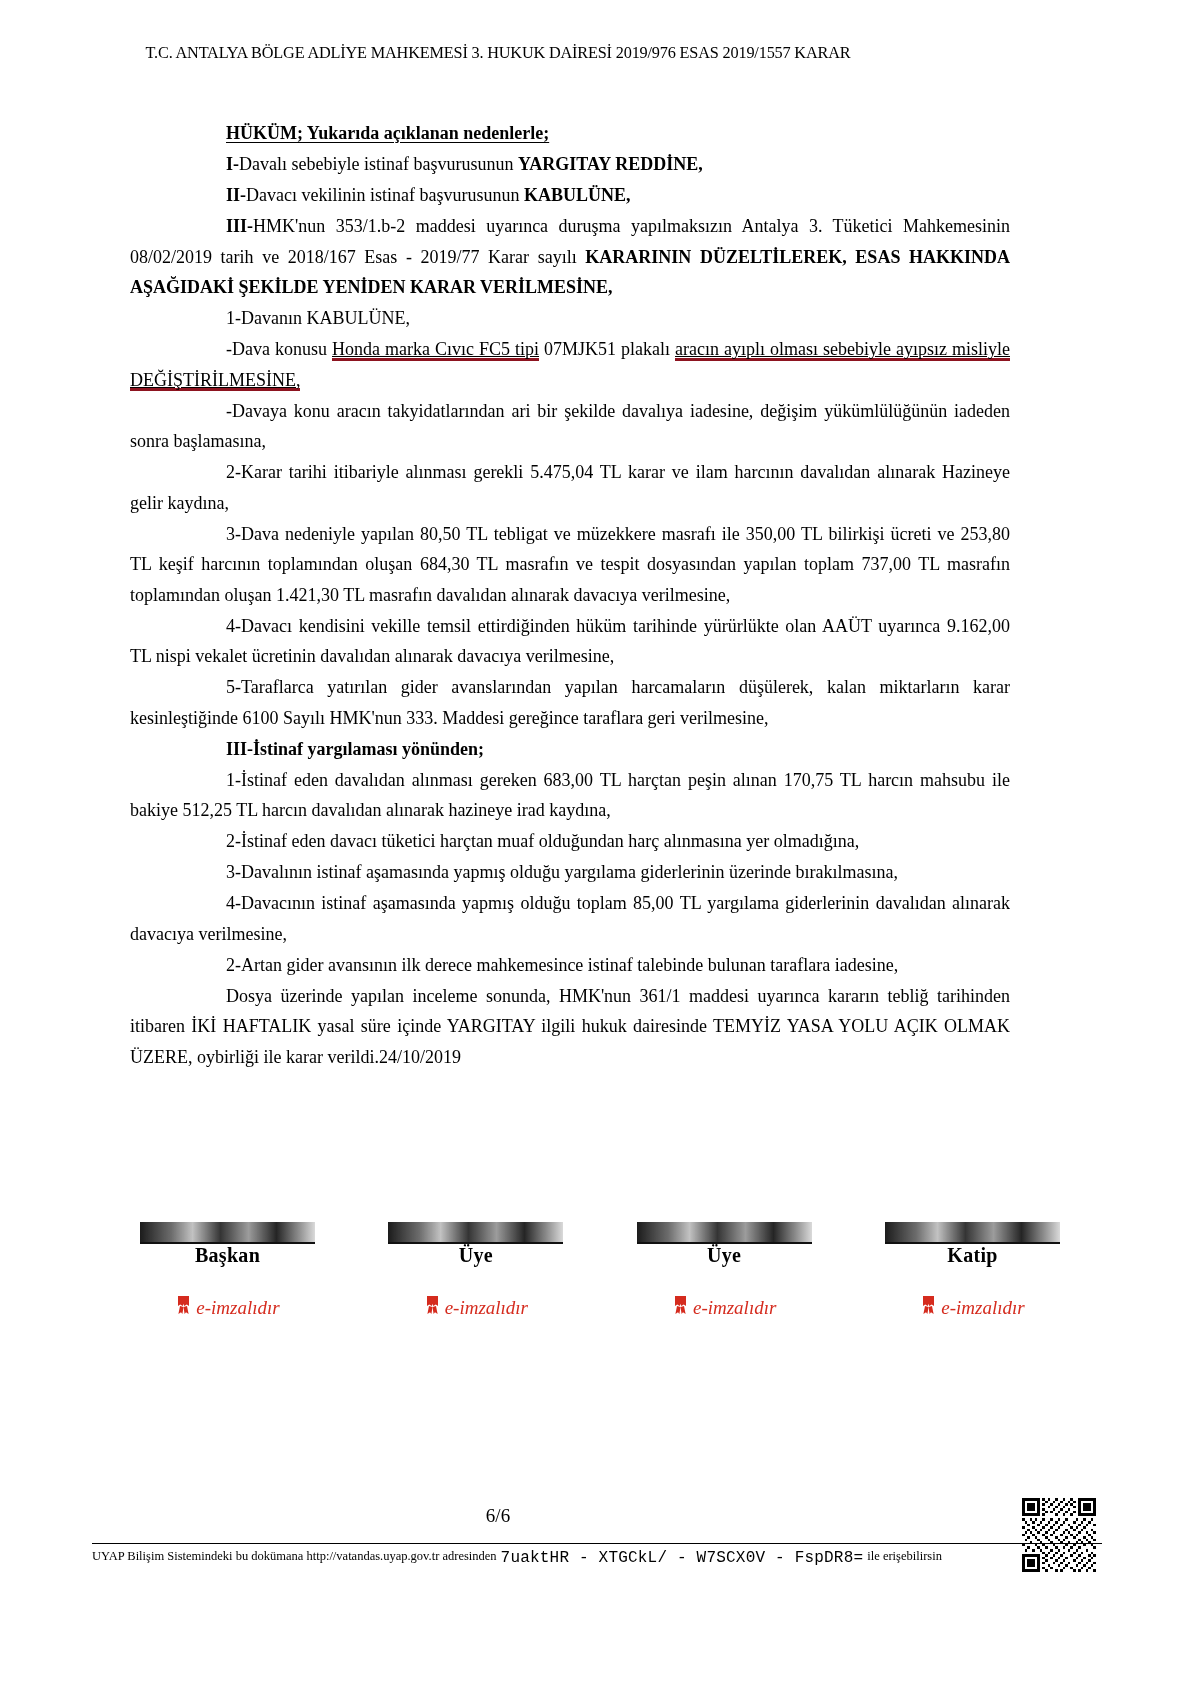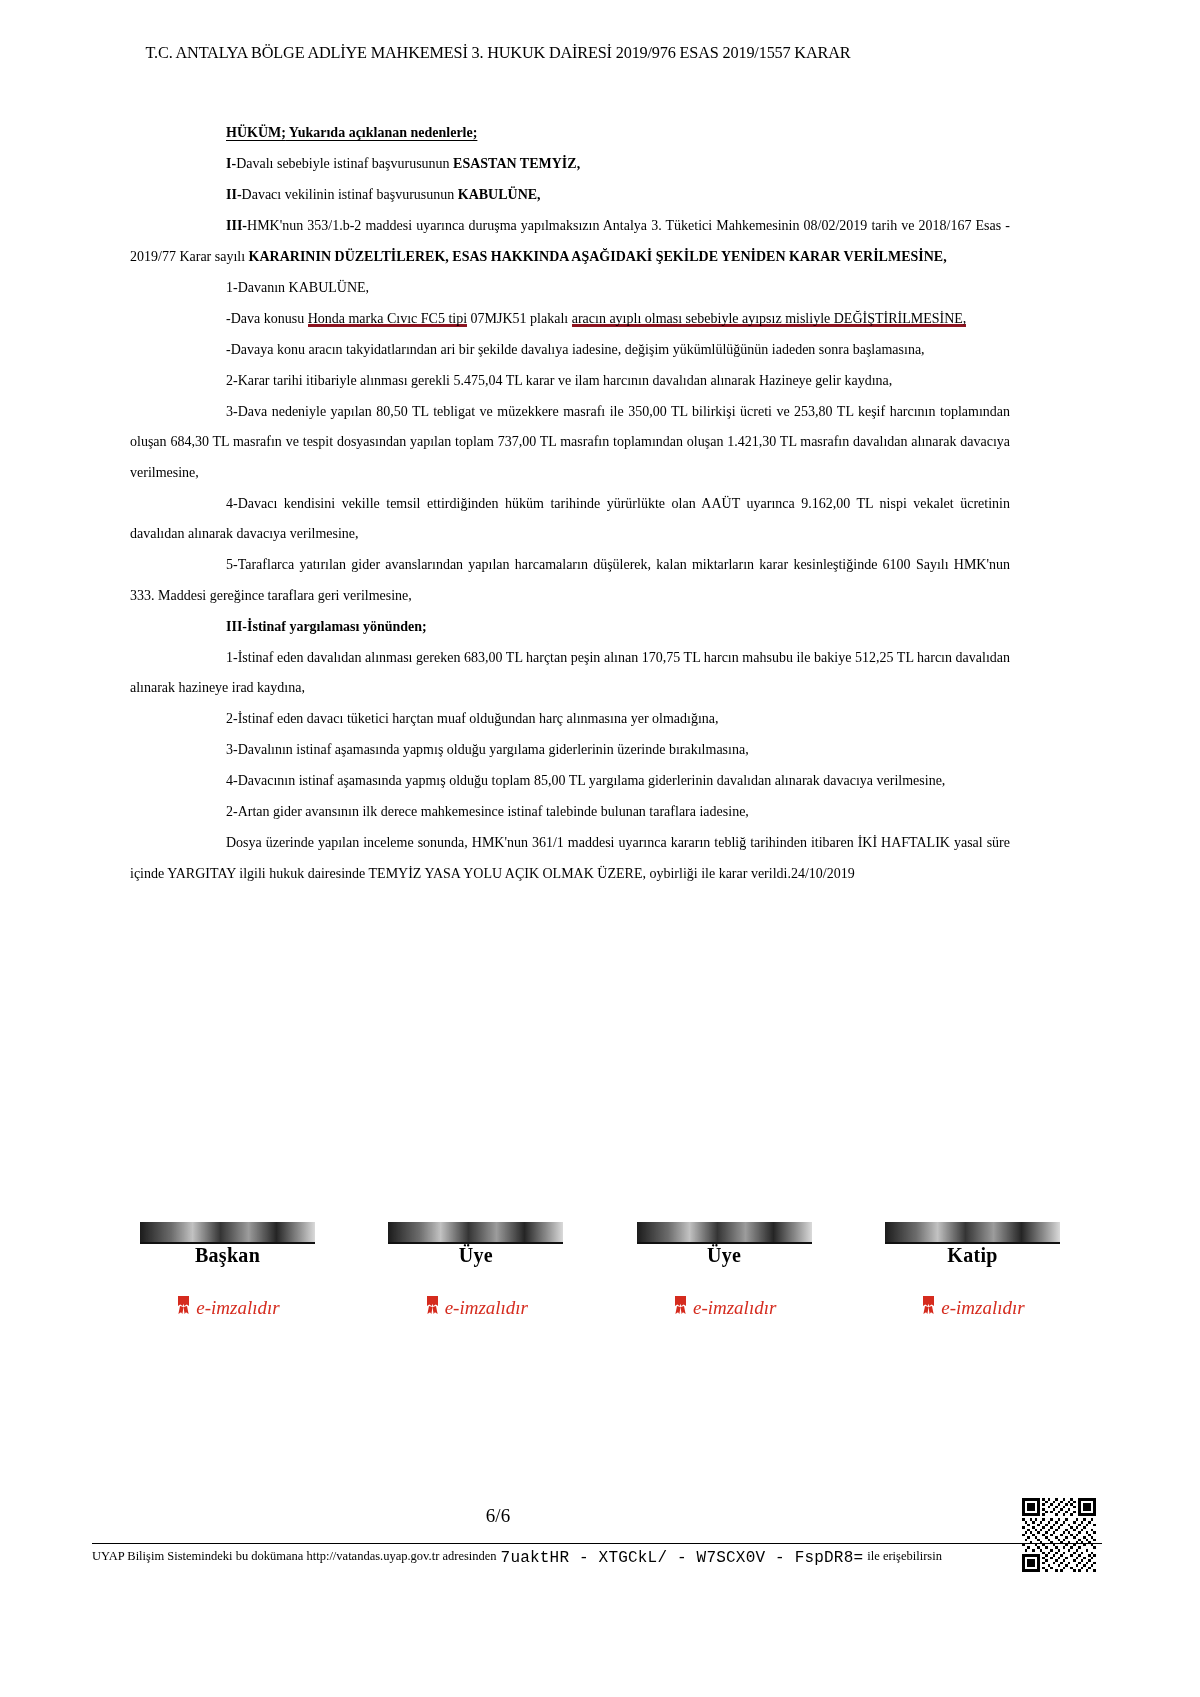--- a/index.html
+++ b/index.html
@@ -30,41 +30,42 @@
 
   
   .body-wrap{
     position:absolute;
     top:118px;
     left:130px;
     width:880px;
   }
   p.para{
     margin:0 0 0.5px 0;
-    font-size:14px;
+    font-size:18px;
     line-height:30.5px;
     text-align:justify;
     text-justify:inter-word;
     text-indent:96px;
     hyphens:none;
   }
   p.para.noindent{text-indent:0;}
   b,strong{font-weight:bold;}
 
   .hd-underline{
     text-decoration:underline;
     text-underline-offset:3px;
     font-weight:bold;
   }
   .u-red{
     background-image:linear-gradient(#8d1420,#8d1420);
     background-repeat:no-repeat;
     background-size:100% 3.2px;
     background-position:0 100%;
     padding-bottom:2px;
+    text-decoration:underline;
   }
   .allcaps-bold{font-weight:bold;}
 
   
   .sig-row{
     position:absolute;
     top:1222px;
     left:120px;
     width:960px;
     display:flex;
@@ -164,21 +165,21 @@
 
   <div class="doc-header">T.C. ANTALYA BÖLGE ADLİYE MAHKEMESİ    3. HUKUK DAİRESİ  2019/976 ESAS 2019/1557 KARAR</div>
 
   <div class="body-wrap">
 
     <p class="para">
       <span class="hd-underline"><span>HÜKÜM;</span><span> Yukarıda açıklanan nedenlerle;</span></span>
     </p>
 
     <p class="para noindent" style="text-indent:96px;">
-      <b>I-</b><span>Davalı sebebiyle istinaf başvurusunun </span><b>ESASTAN TEMYİZ,</b>
+      <b>I-</b><span>Davalı sebebiyle istinaf başvurusunun </span><b>YARGITAY REDDİNE,</b>
     </p>
 
     <p class="para">
       <b>II-</b><span>Davacı vekilinin istinaf başvurusunun </span><b>KABULÜNE,</b>
     </p>
 
     <p class="para">
       <b>III-</b><span>HMK'nun 353/1.b-2 maddesi uyarınca duruşma yapılmaksızın Antalya 3. Tüketici Mahkemesinin 08/02/2019 tarih ve 2018/167 Esas - 2019/77 Karar sayılı </span><b class="allcaps-bold">KARARININ DÜZELTİLEREK, ESAS HAKKINDA AŞAĞIDAKİ ŞEKİLDE YENİDEN KARAR VERİLMESİNE,</b>
     </p>
 

